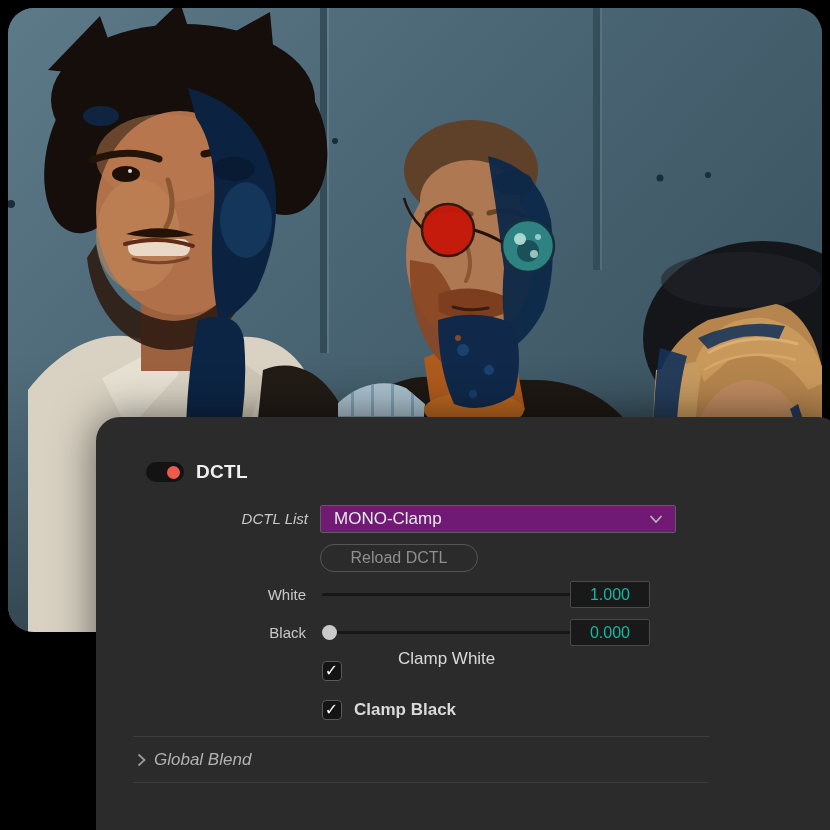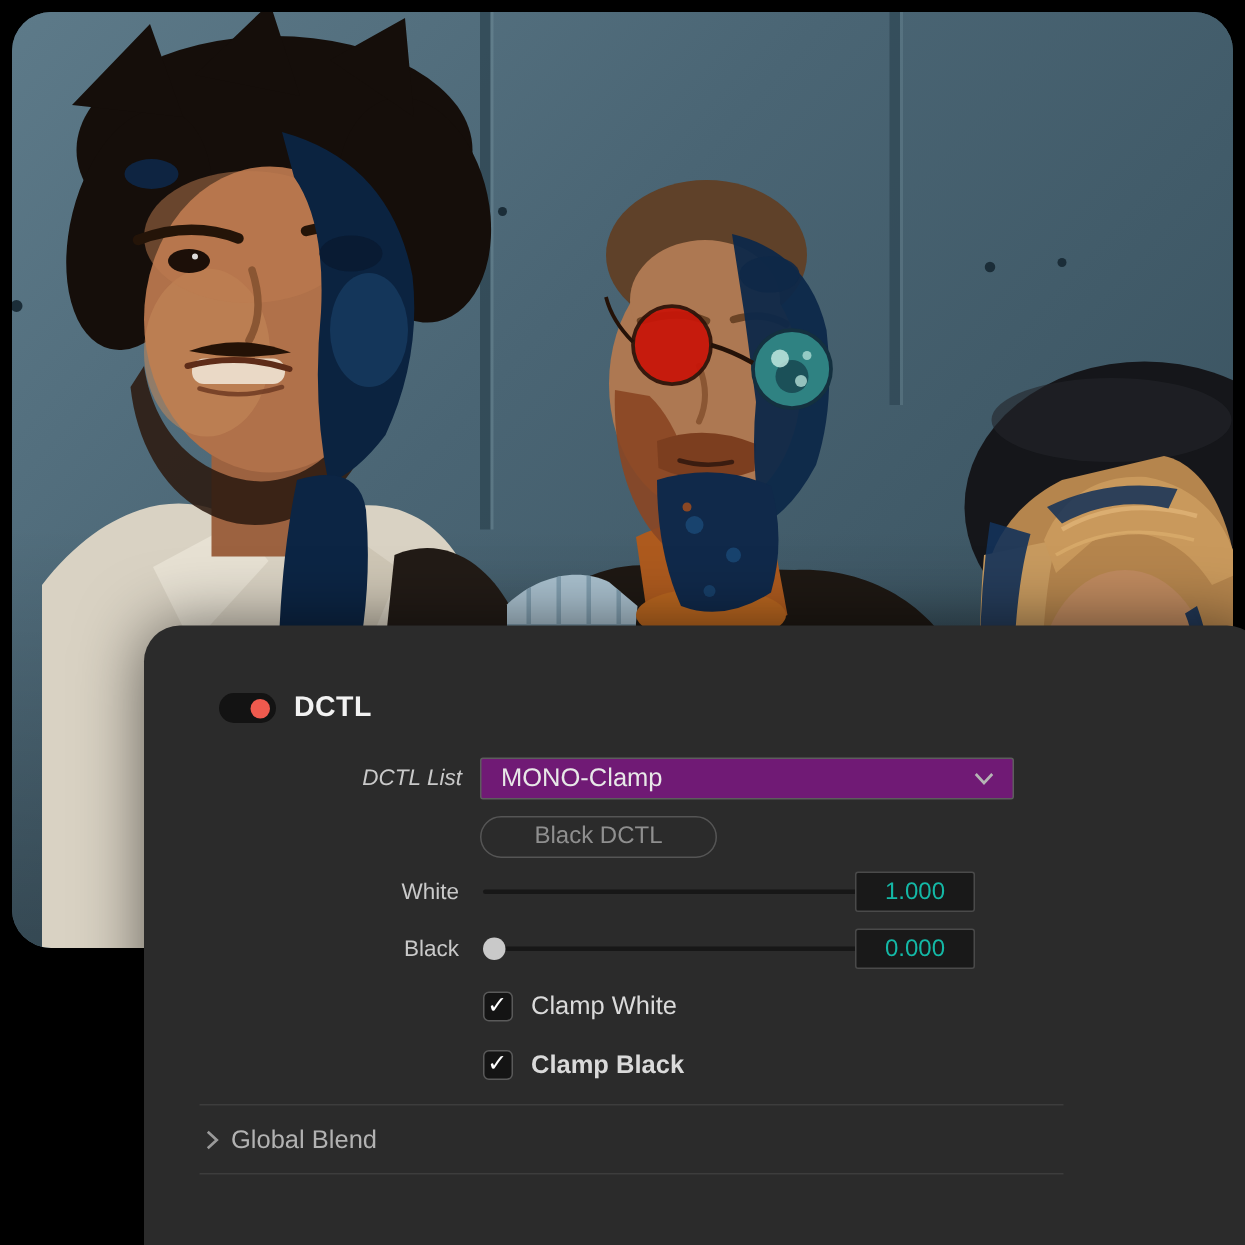--- a/index.html
+++ b/index.html
@@ -90,32 +90,32 @@
   .checkbox .check {
     position: absolute; left: 0; top: -1px; width: 17px; height: 19px;
     color: #fff; font-size: 16px; font-weight: bold; line-height: 19px;
     display: none;
   }
   .checkbox.checked .check { display: block; }
   .cb-label {
     left: 258px; height: 20px; line-height: 20px;
     color: #dadada; font-size: 17px; cursor: pointer;
   }
-  .cbl-white { top: 244px; }
+  .cbl-white { top: 232px; margin-left: 44px; }
   .cbl-black { top: 283px; font-weight: bold; }
 
   .divider { left: 37px; width: 576px; height: 1px; background: #3d3d3d; }
   .div-1 { top: 319px; }
   .div-2 { top: 365px; }
 
   .section-header { left: 40px; top: 331px; height: 24px; cursor: pointer; }
   .section-header .sec-chevron { position: absolute; left: 0; top: 5px; }
   .section-header .sec-label {
     position: absolute; left: 18px; top: 0; height: 24px; line-height: 24px;
-    color: #b2b2b2; font-size: 17px; white-space: nowrap;
+    color: #b2b2b2; font-size: 17px; white-space: nowrap; font-style: italic;
   }
 </style>
 </head>
 <body>
 
 <div class="photo-card">
   <svg viewBox="0 0 814 624" aria-hidden="true">
     <defs>
       <linearGradient id="wallGrad" x1="0" y1="0" x2="1" y2="0.7">
         <stop offset="0" stop-color="#5d7a89"></stop>
@@ -296,21 +296,21 @@
   <div class="panel-title">DCTL</div>
 
   <div class="row-label lbl-dctl-list">DCTL List</div>
   <div class="dropdown">
     <div class="dd-text">MONO-Clamp</div>
     <svg class="dd-chevron" width="14" height="10" viewBox="0 0 14 10">
       <polyline points="1.5,2 7,8 12.5,2" fill="none" stroke="#b5b5b5" stroke-width="1.8"></polyline>
     </svg>
   </div>
 
-  <button class="reload-btn">Black DCTL</button>
+  <button class="reload-btn">Reload DCTL</button>
 
   <div class="row-label lbl-white">White</div>
   <div class="slider-track track-white">
     <div class="slider-handle" style="left: 253px;"></div>
   </div>
   <div class="value-box val-white">1.000</div>
 
   <div class="row-label lbl-black">Black</div>
   <div class="slider-track track-black">
     <div class="slider-handle" style="left: 0px;"></div>

